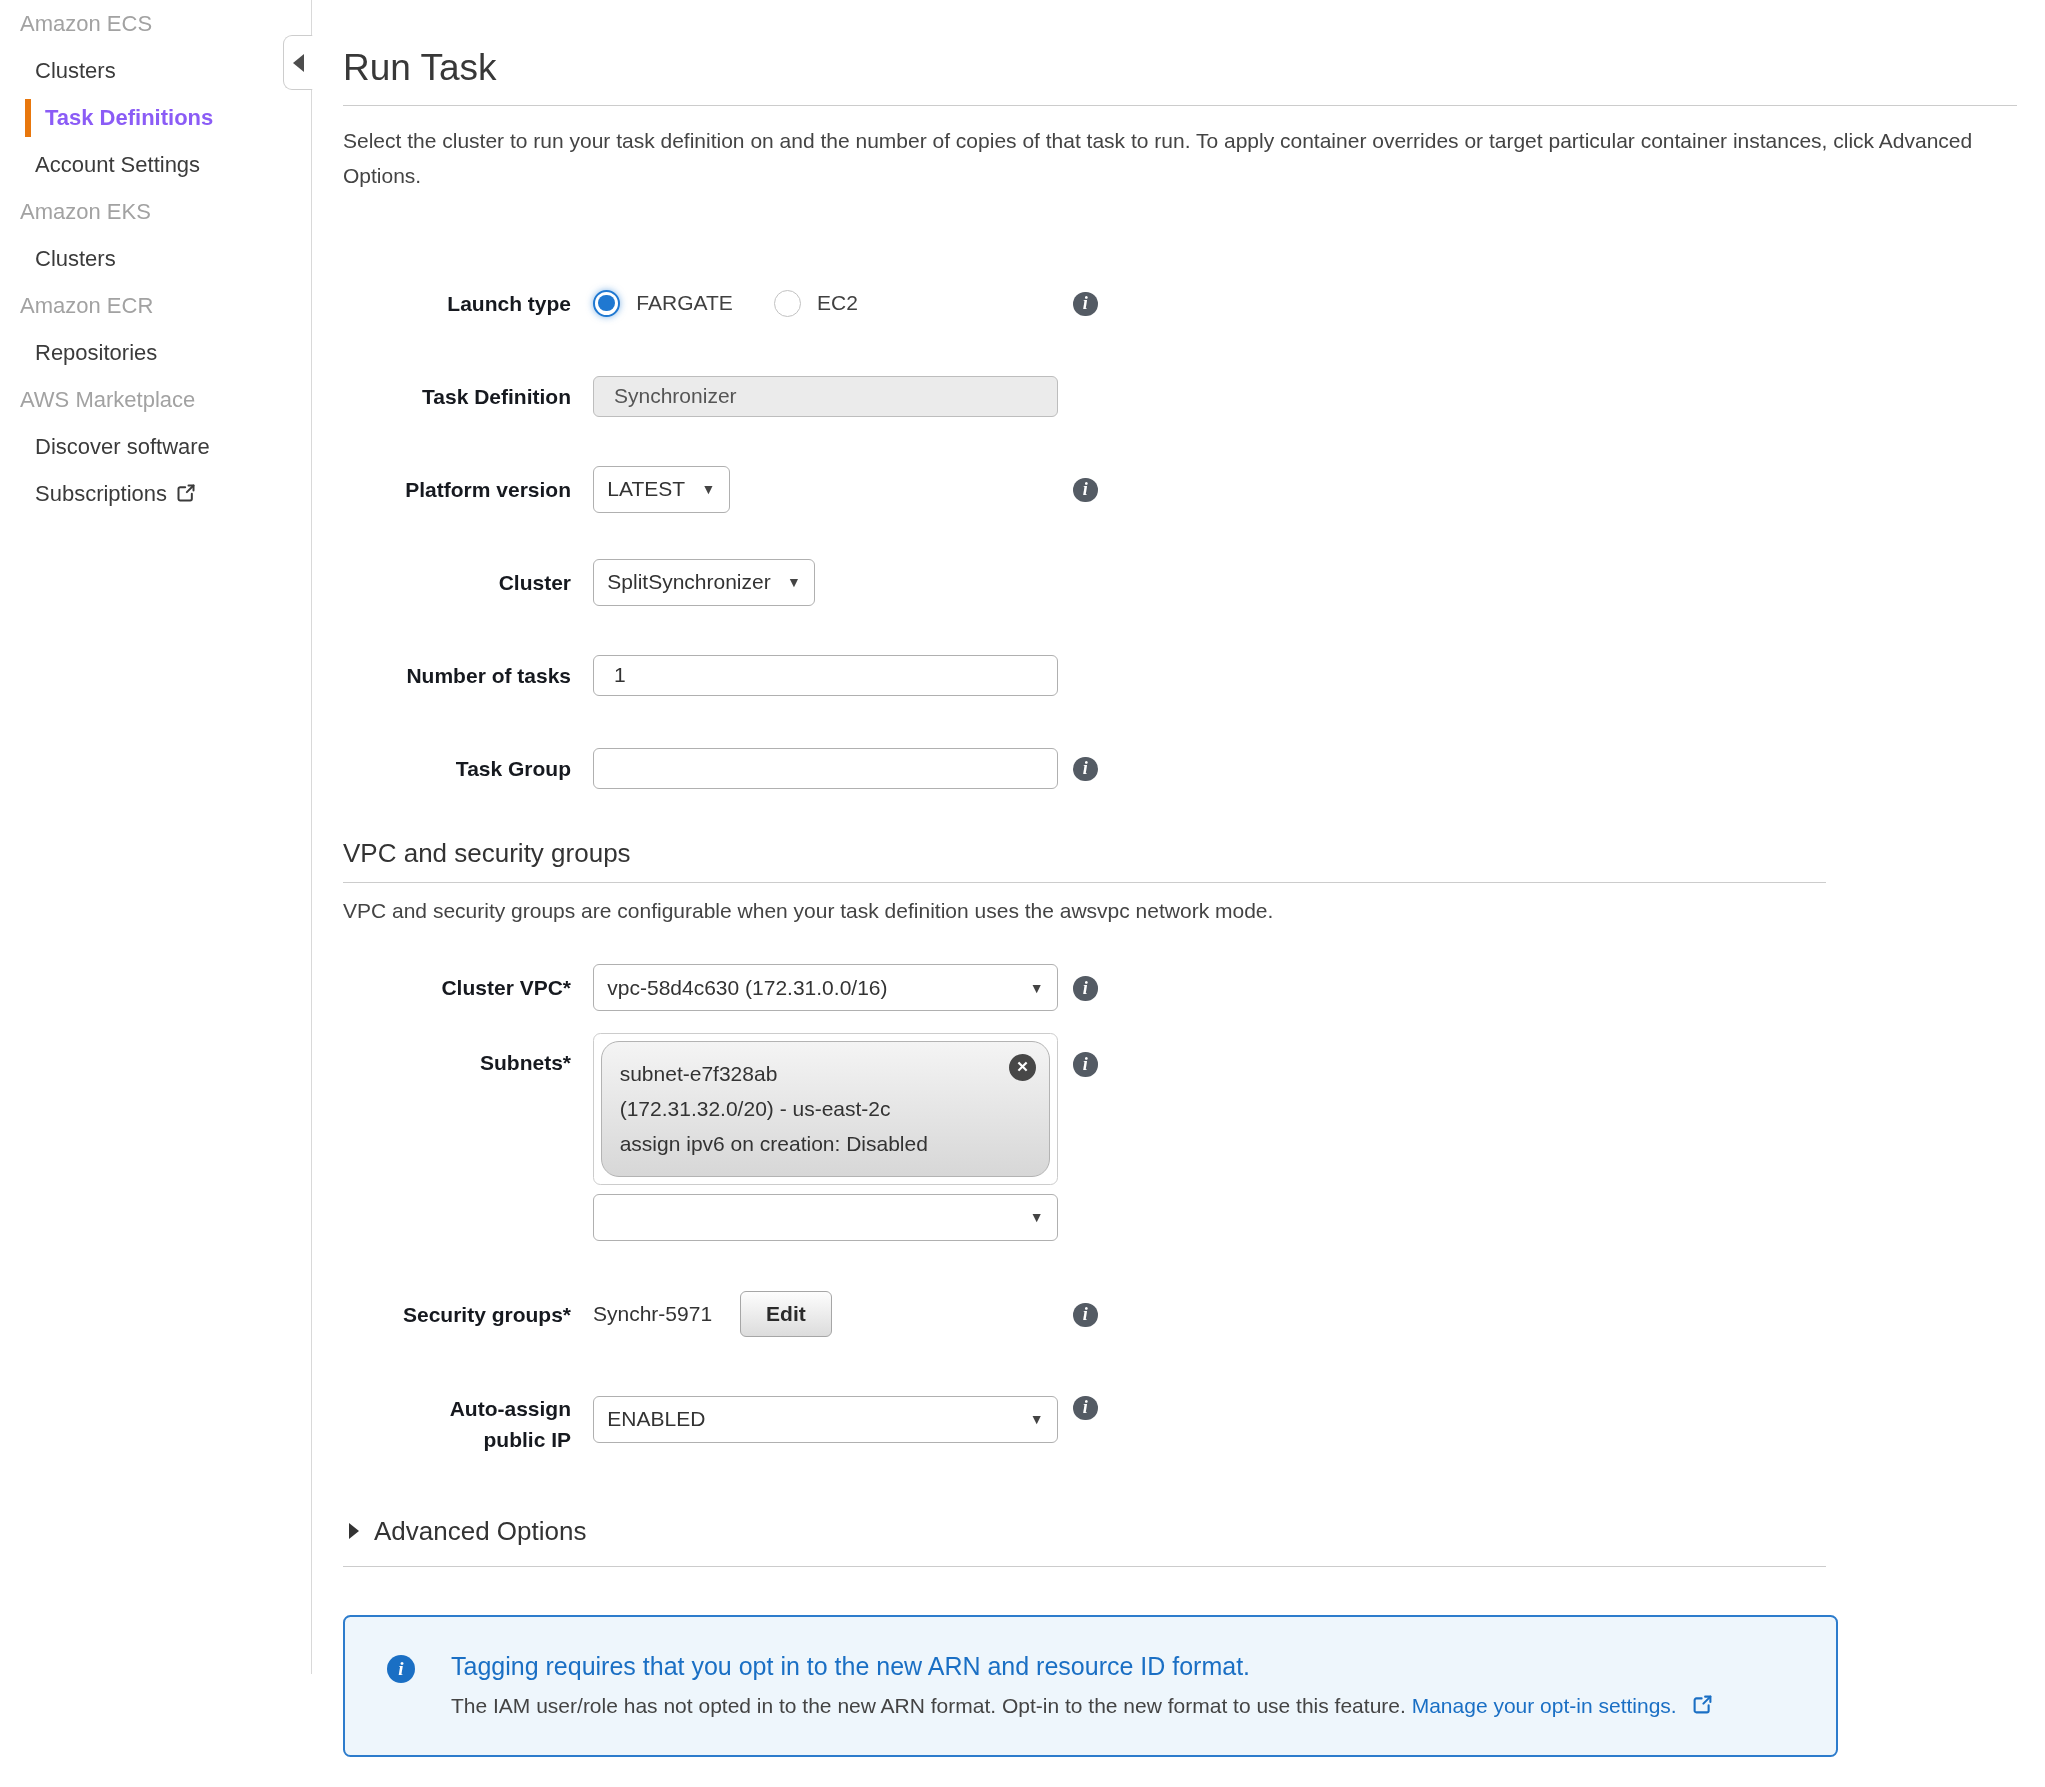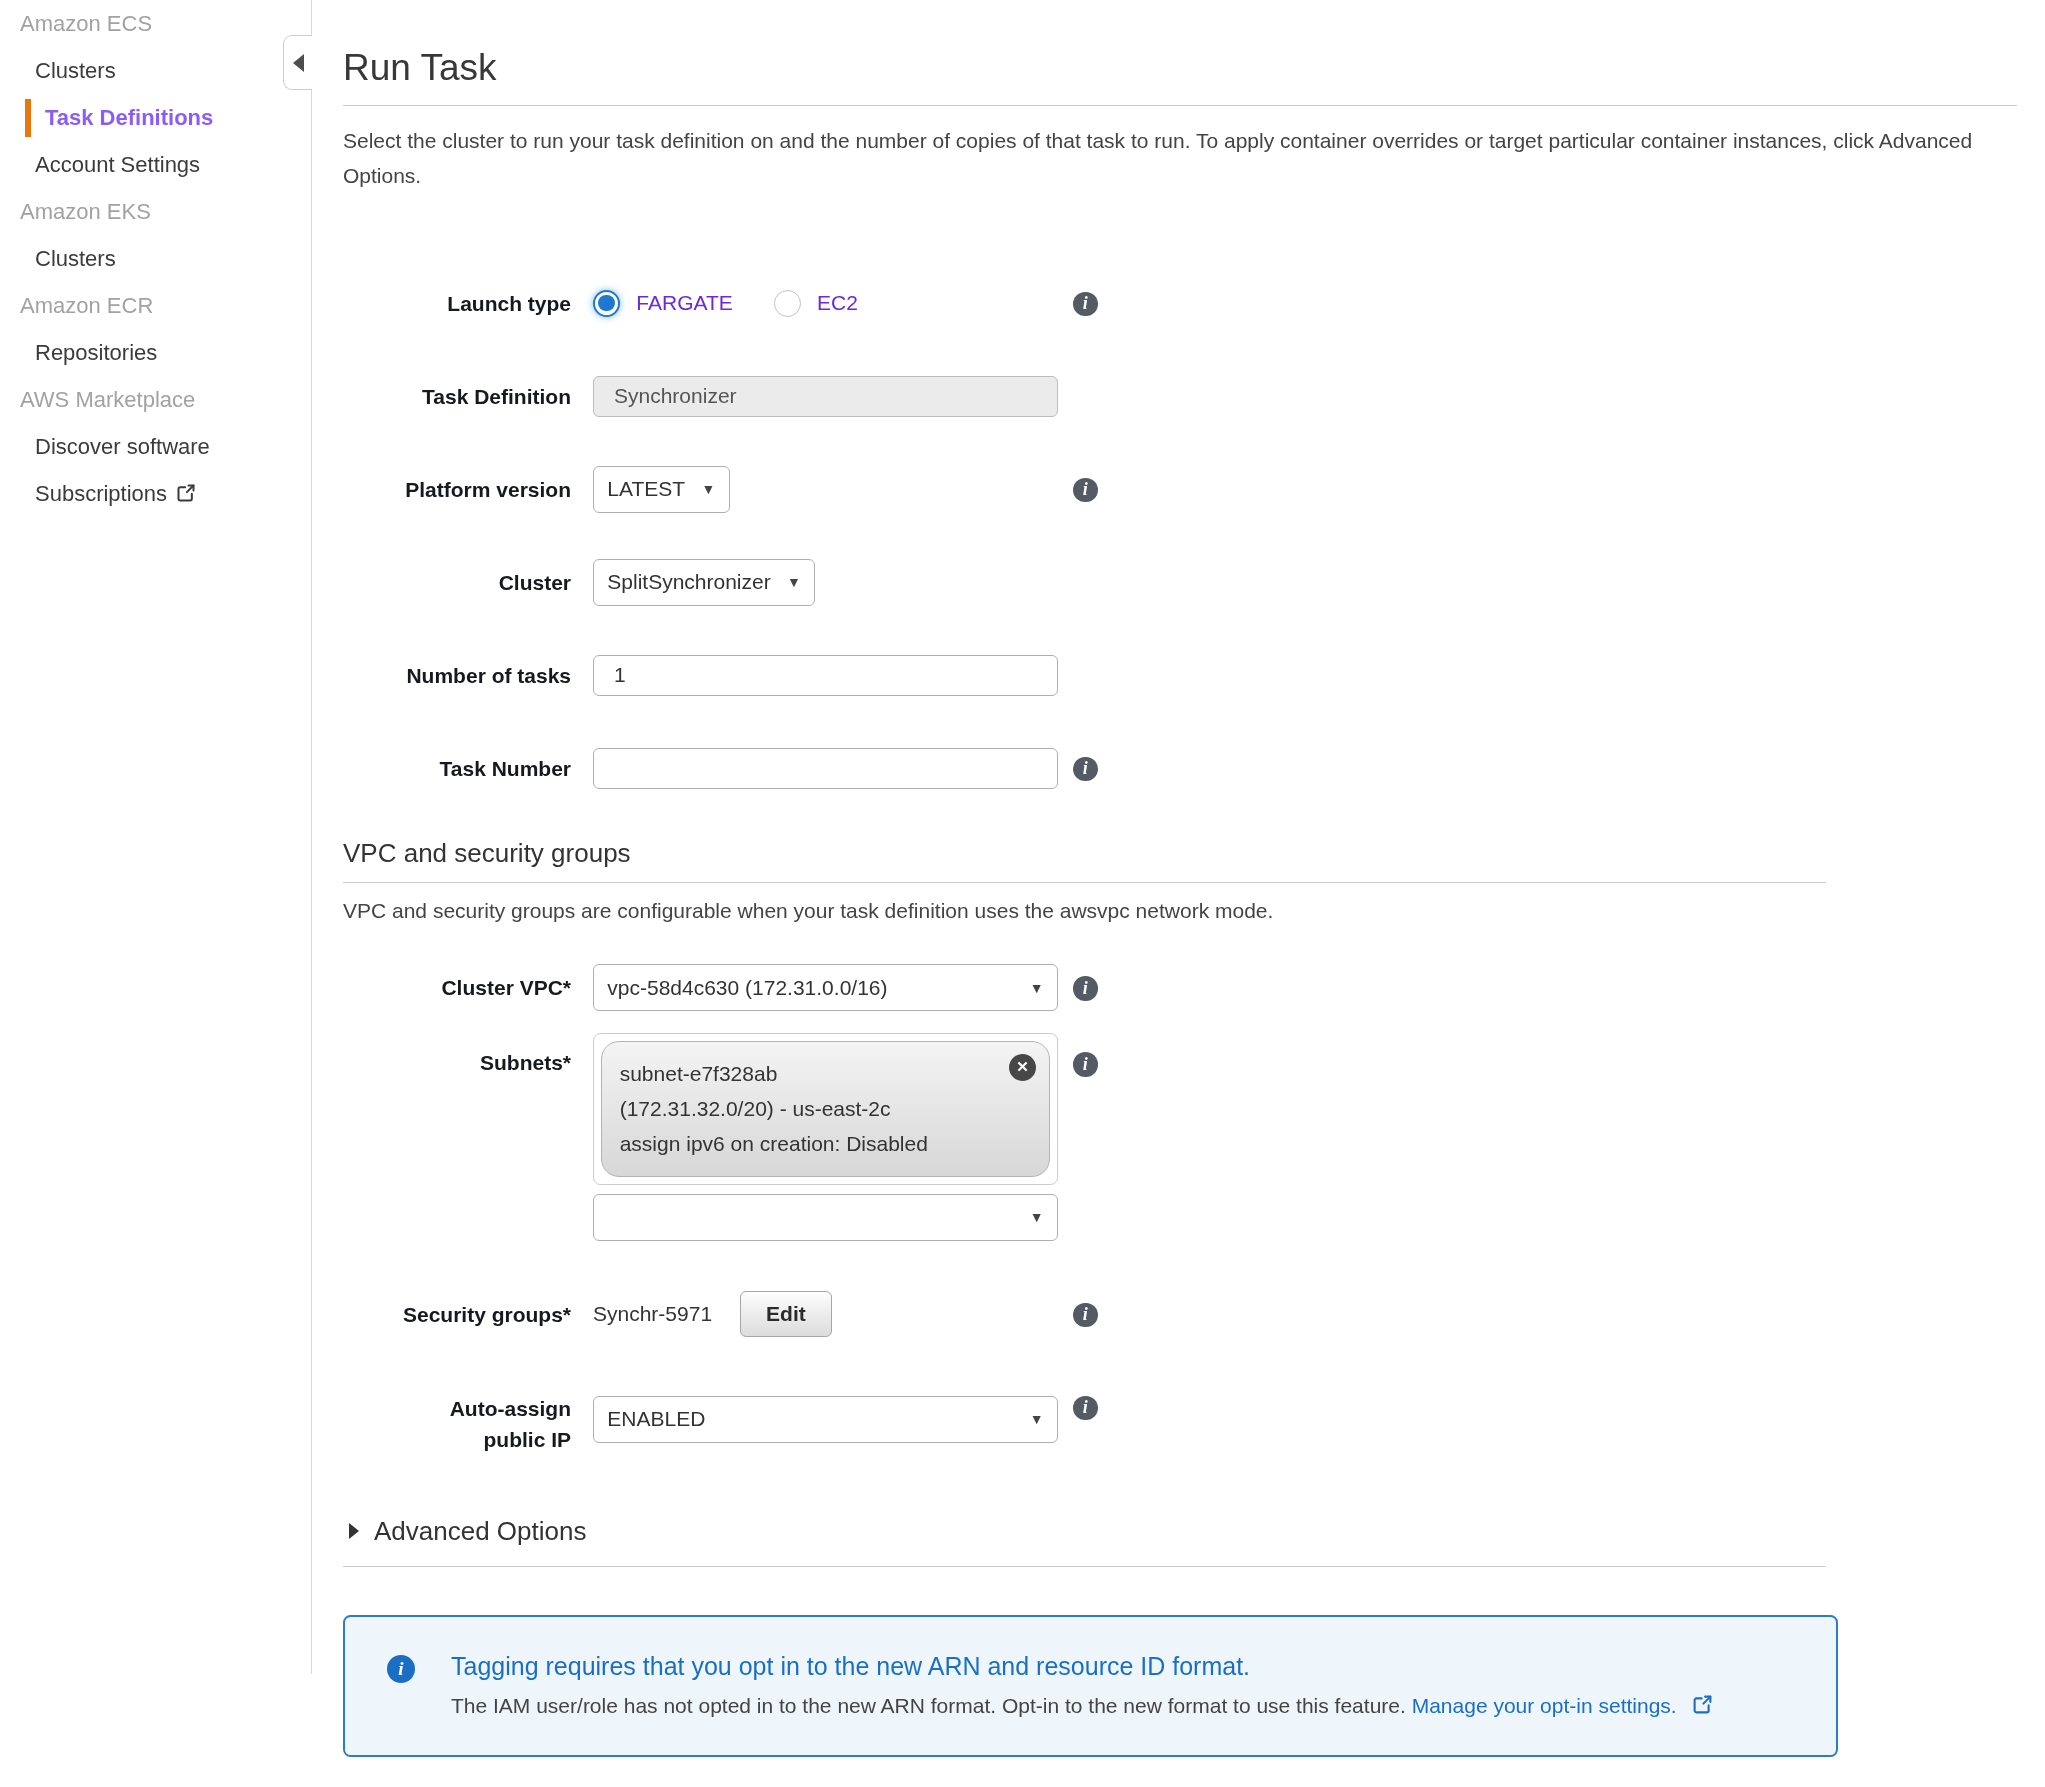--- a/index.html
+++ b/index.html
@@ -31,21 +31,21 @@
   .row .control { margin-left:22px; display:flex; align-items:center; }
 
   .info-badge { position:absolute; left:730px; width:24.5px; height:24.5px; border-radius:50%; background:#545b64; color:#fff; display:flex; align-items:center; justify-content:center; font:italic bold 18px "Liberation Serif", serif; }
   .info-mid { top:12px; }
 
   
   .radio-group { display:flex; align-items:center; height:47px; }
   .radio-outer { width:27px; height:27px; border-radius:50%; border:1.5px solid #c2c2c2; background:#fff; display:flex; align-items:center; justify-content:center; cursor:pointer; }
   .radio-outer.checked { border:2.2px solid #1f78d1; box-shadow:0 0 7.4px rgba(31,120,209,.55); }
   .radio-outer.checked .dot { width:16.3px; height:16.3px; border-radius:50%; background:#1f78d1; }
-  .radio-label { font-size:21px; color:#6d28d9; margin:0 41px 0 16.3px; }
+  .radio-label { font-size:21px; color:#404040; margin:0 41px 0 16.3px; }
 
   
   .tin { height:41px; border:1.5px solid #b0b0b0; border-radius:6px; background:#fff; font-size:21px; color:#333; padding:0 20px; font-family:"Liberation Sans", sans-serif; }
   .tin.w-lg { width:465px; }
   .tin:disabled, .tin.disabled { background:#ebebeb; border-color:#bdbdbd; color:#555; }
   .selbox { height:47px; border:1.5px solid #b0b0b0; border-radius:6px; background:#fff; font-size:21px; color:#333; display:flex; align-items:center; padding:0 13.3px; cursor:pointer; }
   .selbox .caret { font-size:14px; color:#444; margin-left:16.3px; }
   .selbox.w-lg { width:465px; justify-content:space-between; }
 
   
@@ -158,21 +158,21 @@
     </div>
 
     <div class="row">
       <span class="label">Number of tasks</span>
       <div class="control">
         <input class="tin w-lg" value="1" style="">
       </div>
     </div>
 
     <div class="row">
-      <span class="label">Task Number</span>
+      <span class="label">Task Group</span>
       <div class="control">
         <input class="tin w-lg" value="" style="">
       </div>
       <span class="info-badge info-mid">i</span>
     </div>
   </div>
 
   <h2 class="section-title">VPC and security groups</h2>
   <hr class="hr-section">
   <p class="section-desc">VPC and security groups are configurable when your task definition uses the awsvpc network mode.</p>

